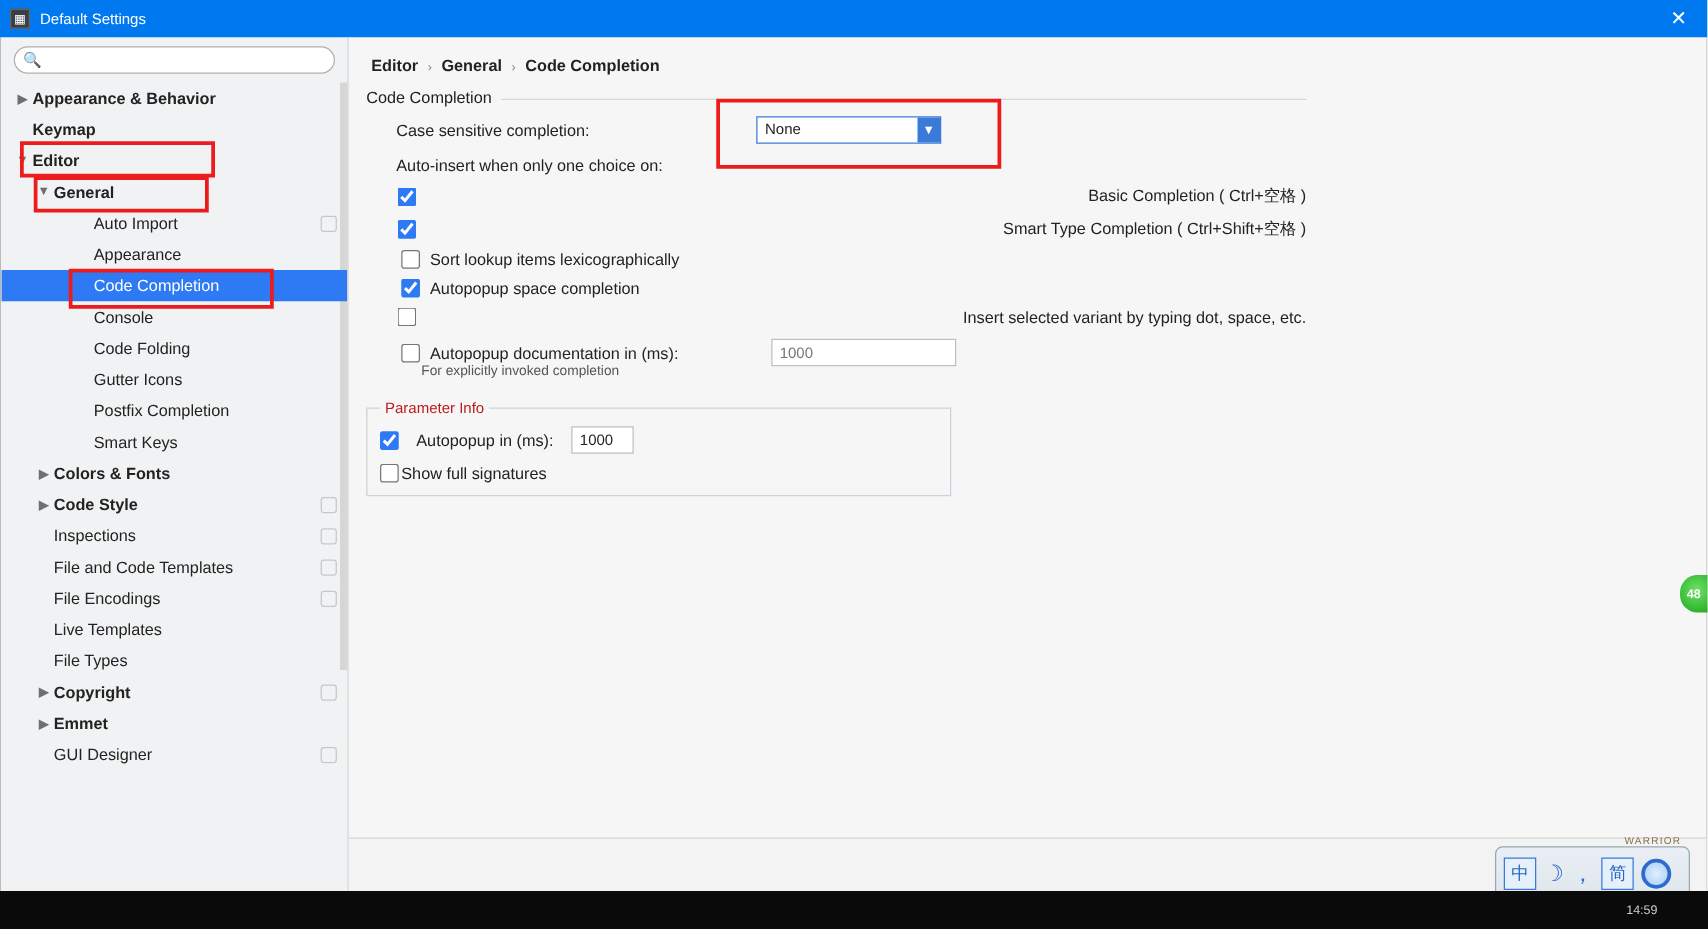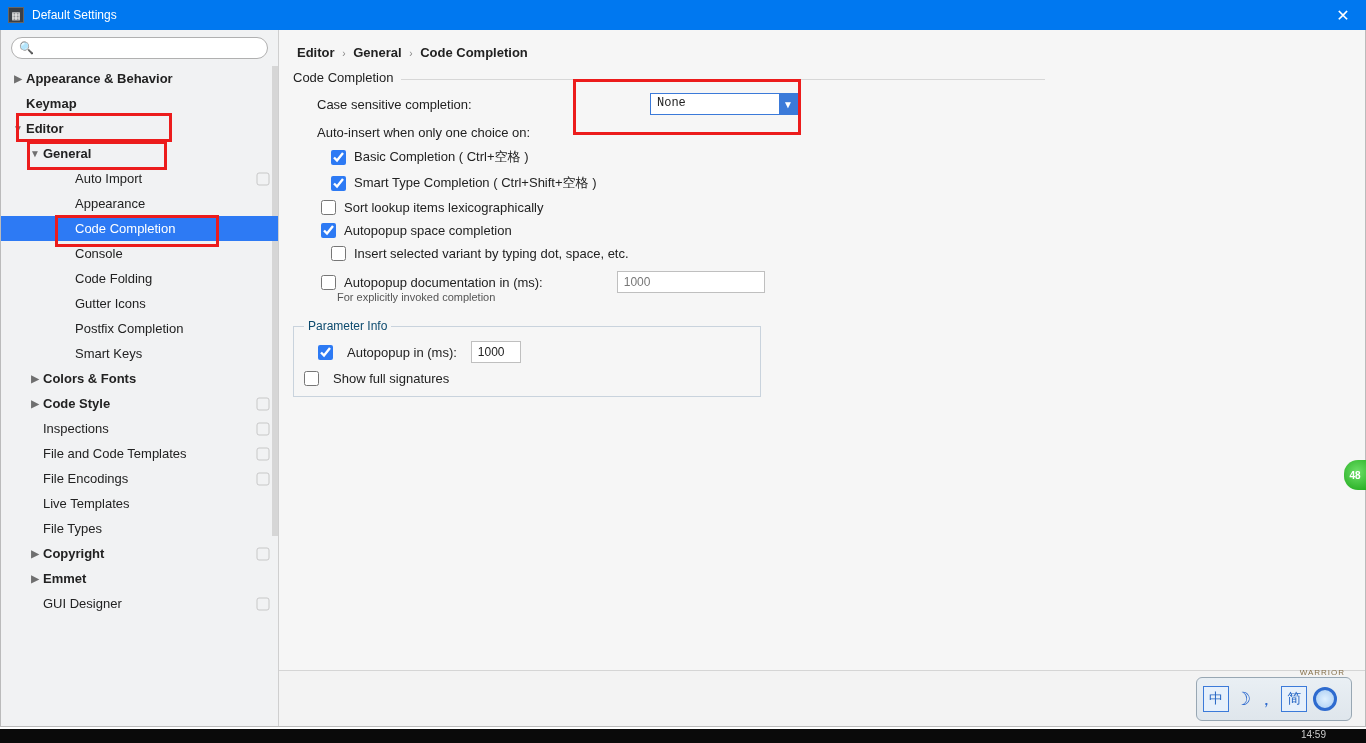--- a/index.html
+++ b/index.html
@@ -36,62 +36,62 @@
   .red-box { position: absolute; border: 3px solid #ec1c1c; pointer-events: none; }
 
   
   .content { flex: 1; position: relative; padding: 0 0 60px 0; background: #f6f6f6; }
   .breadcrumb { padding: 15px 18px 10px 18px; font-size: 13px; }
   .breadcrumb b { font-weight: 600; }
   .breadcrumb .sep { color: #888; padding: 0 4px; font-size: 10px; }
   input[type="checkbox"].cb { width: 15px; height: 15px; margin: 0; accent-color: #2d7af4; }
 
   .dropdown { display: inline-flex; border: 1px solid #3b7ad9; height: 22px; width: 148px; background: #fff; }
-  .dropdown .dd-text { flex: 1; padding: 2px 6px; font-size: 12px; font-family: Liberation Mono, monospace; }
+  .dropdown .dd-text { flex: 1; padding: 2px 6px; font-size: 12px; }
   .dropdown .dd-arrow { width: 18px; background: #3b7ad9; color: #fff; display: flex; align-items: center; justify-content: center; font-size: 10px; }
 
   .num-input { width: 148px; height: 22px; border: 1px solid #bfbfbf; padding: 2px 6px; font-size: 12px; background: #fff; color: #777; }
   .num-input.small { width: 50px; color: #222; }
   .note { font-size: 11px; color: #555; padding-left: 44px; margin-top: -2px; margin-bottom: 6px; }
 
   fieldset.param { border: 1px solid #c9d3dd; margin: 16px 0 0 0; padding: 8px 10px 10px 10px; width: 468px; }
-  fieldset.param legend { font-size: 12px; padding: 0 4px; color: #0c4a6e; }
+  fieldset.param legend { font-size: 12px; padding: 0 4px; color: #b91c1c; }
 
   
   .button-bar { position: absolute; bottom: 0; left: 0; right: 0; height: 56px; border-top: 1px solid #d5d5d5; display: flex; align-items: center; justify-content: flex-end; padding-right: 18px; gap: 10px; background: #f3f3f3; }
   .btn { height: 26px; padding: 0 18px; border: 1px solid #b5b5b5; background: #f6f6f6; font-size: 12px; border-radius: 2px; cursor: pointer; }
   .btn.primary { background: #2d7af4; color: #fff; border-color: #2d7af4; }
 
   
   .ime-widget { position: fixed; right: 14px; bottom: 22px; width: 156px; height: 44px; background: linear-gradient(#e9eff4,#dfe6ec); border: 1px solid #98a7b3; border-radius: 6px; display: flex; align-items: center; padding: 0 6px; gap: 6px; font-size: 18px; }
   .ime-widget .badge-top { position: absolute; top: -10px; right: 6px; font-size: 8px; color: #86704a; letter-spacing: 1px; }
   .ime-widget .sq { width: 26px; height: 26px; border: 1px solid #3b7ad9; display: flex; align-items: center; justify-content: center; color: #2666c4; background: #e6f0fb; font-size: 14px; }
   .ime-widget .circle { width: 24px; height: 24px; border: 3px solid #2e6bcf; border-radius: 50%; background: radial-gradient(#dff0ff,#a8ccf2); }
 
   
   .green-badge { position: fixed; right: 0; top: 460px; width: 22px; height: 30px; border-radius: 14px 0 0 14px; background: radial-gradient(circle at 60% 40%, #6fe06a, #1ea81a); color: #fff; font-size: 10px; display: flex; align-items: center; justify-content: center; font-weight: bold; }
 
   
-  .taskbar { position: fixed; left: 0; right: 0; bottom: 0; height: 14px; background: #0a0a0a; color: #ccc; font-size: 10px; display: flex; }
+  .taskbar { position: fixed; left: 0; right: 0; bottom: 0; height: 30px; background: #0a0a0a; color: #ccc; font-size: 10px; display: flex; align-items: center; }
   .taskbar .clock { margin-left: auto; padding-right: 40px; }
   
   .sep-line { position: relative; }
   .sep-line span { background: #f6f6f6; padding-right: 8px; position: relative; z-index: 1; }
   .sep-line::after { content: ""; position: absolute; left: 0; right: 0; top: 9px; height: 1px; background: #d7d7d7; z-index: 0; }
 
   .content-inner { padding: 0 14px; max-width: 780px; }
 
-  .case-row { display: flex; align-items: center; margin: 8px 0 8px 24px; gap: 45px; }
+  .case-row { display: flex; align-items: center; margin: 8px 0 8px 24px; }
   .case-row .cc-lab { width: 288px; }
 
   .auto-label { margin: 10px 0 4px 24px; }
   .doc-row { display: flex; align-items: center; margin: 10px 0 0 14px; gap: 74px; }
 
   .chk-row { display:flex; align-items:center; margin: 8px 0 8px 28px; }
-  .chk-row2 { display:flex; align-items:center; margin: 8px 0 8px 38px; }
+  .chk-row2 { display:flex; align-items:center; margin: 8px 0 8px 25px; justify-content: space-between; }
   .chk-row label, .chk-row2 label { margin-left: 8px; }
 </style>
 </head>
 <body>
 
 <div class="title-bar">
   <span class="app-icon">▦</span>
   <span class="title-text">Default Settings</span>
   <span class="close-btn">✕</span>
 </div>
@@ -271,26 +271,26 @@
         <span style="display:flex;align-items:center;">
           <input type="checkbox" class="cb" style="margin-left: 14px;">
           <label style="margin-left:8px;">Autopopup documentation in (ms):</label>
         </span>
         <input class="num-input" disabled="" value="1000" style="">
       </div>
       <div class="note">For explicitly invoked completion</div>
 
       <fieldset class="param">
         <legend>Parameter Info</legend>
-        <div style="display:flex;align-items:center;gap:14px;margin-bottom:8px;margin-left:14px;">
+        <div style="display:flex;align-items:center;gap:14px;margin-bottom:8px;">
           <input type="checkbox" class="cb" checked="" style="">
           <label>Autopopup in (ms):</label>
           <input class="num-input small" value="1000" style="">
         </div>
-        <div style="display:flex;align-items:flex-start;gap:14px;">
+        <div style="display:flex;align-items:flex-start;gap:2px;">
           <input type="checkbox" class="cb" style="">
           <label>Show full signatures</label>
         </div>
       </fieldset>
     </div>
 
     <div class="red-box" style="left:294px; top:49px; width:228px; height:56px;"></div>
 
     <div class="button-bar">
       <button class="btn primary">OK</button>

